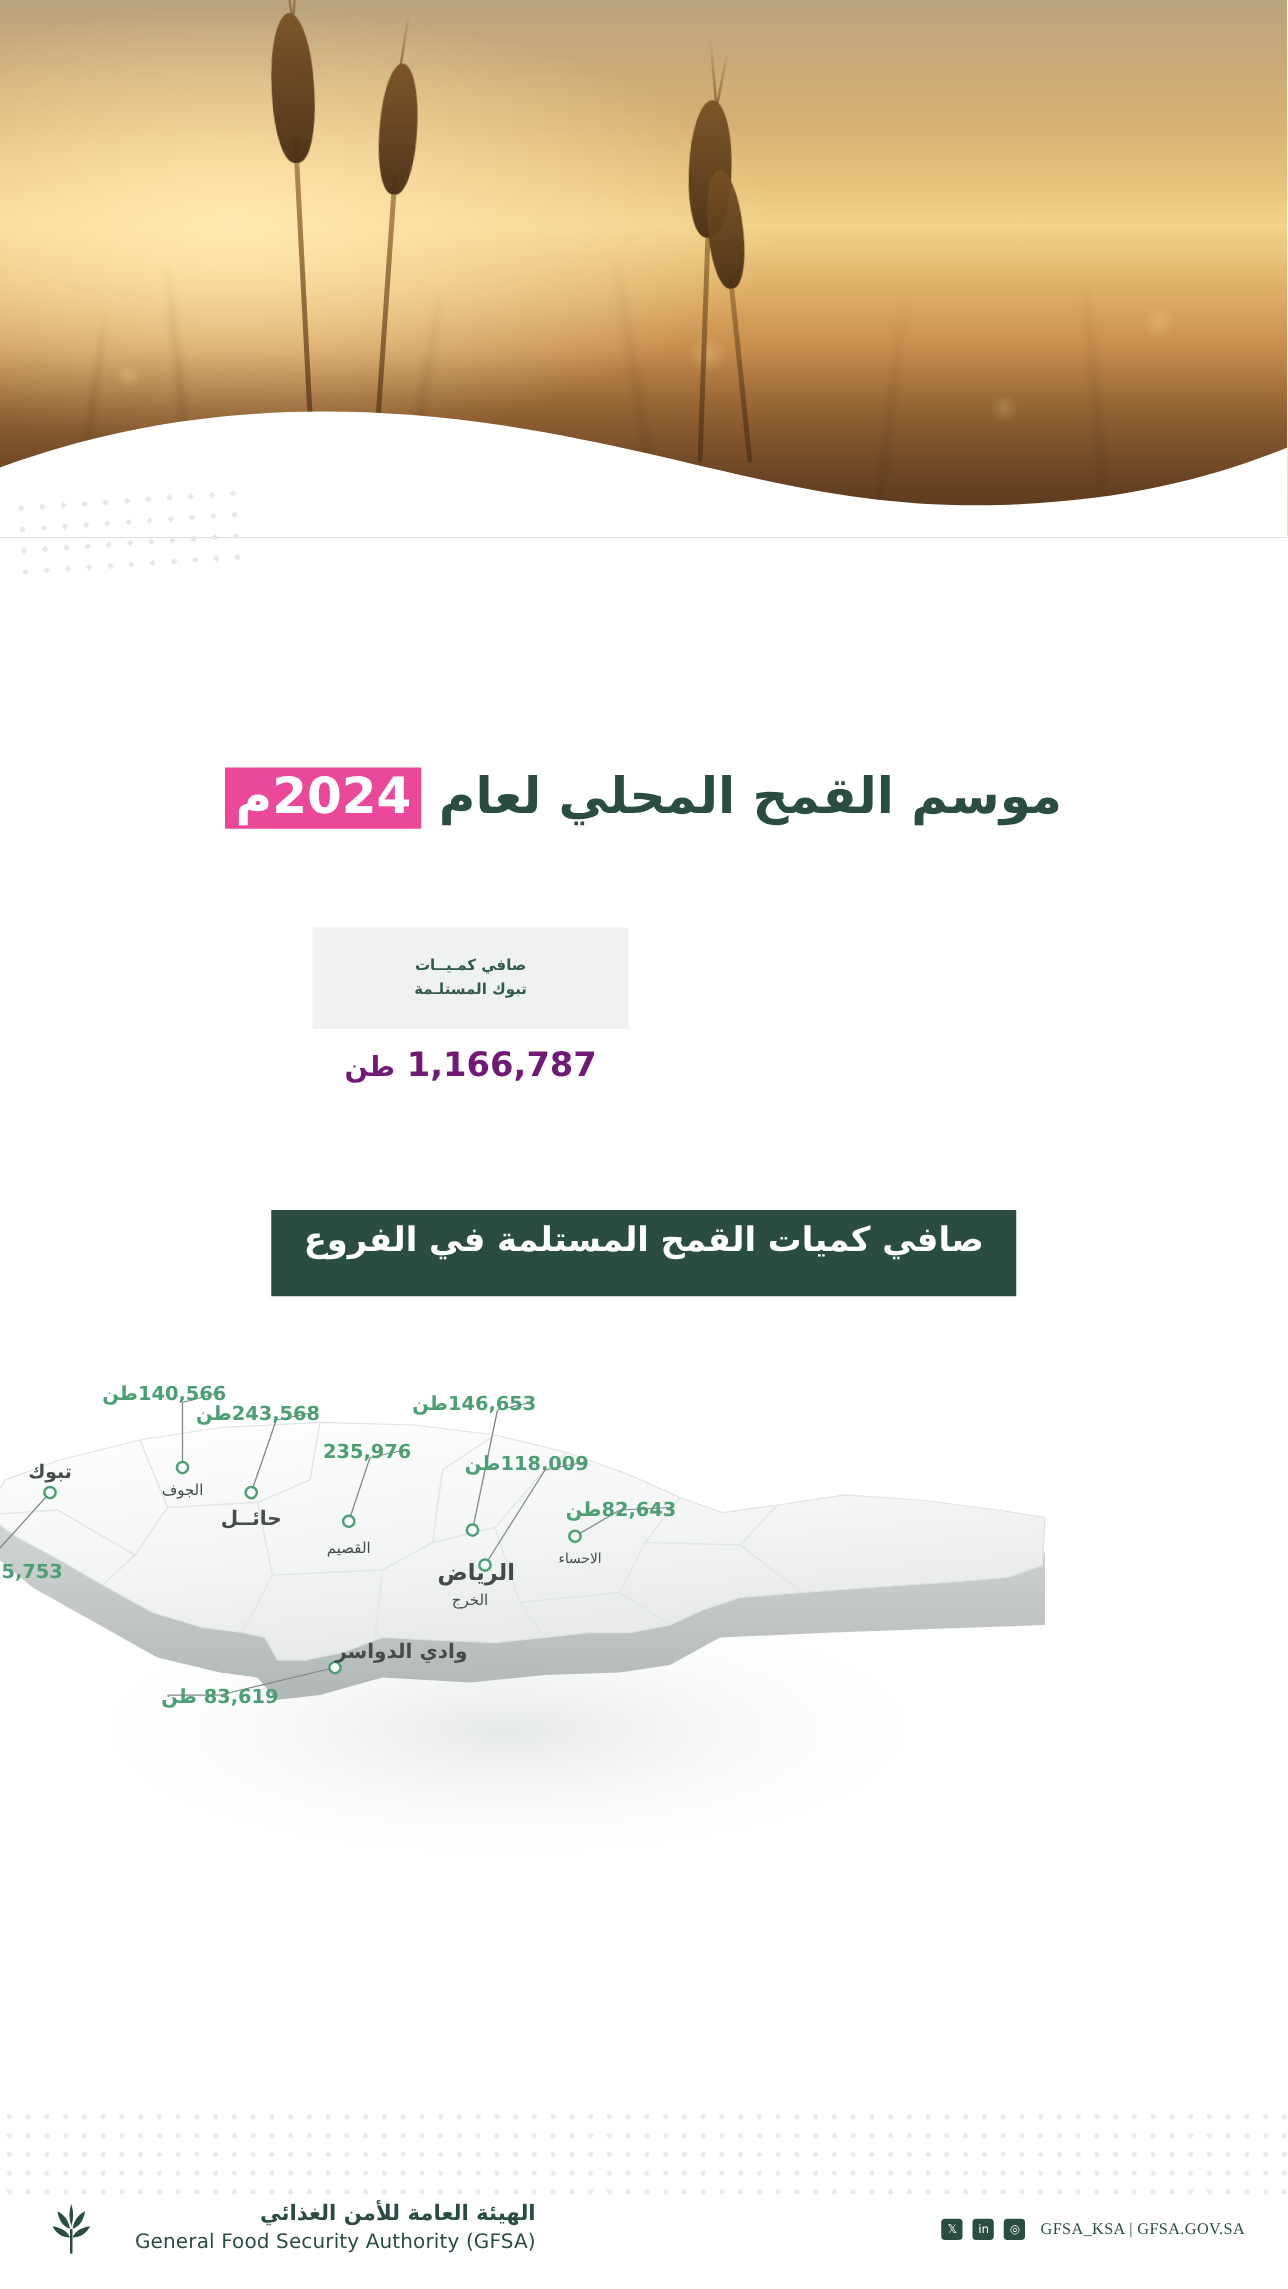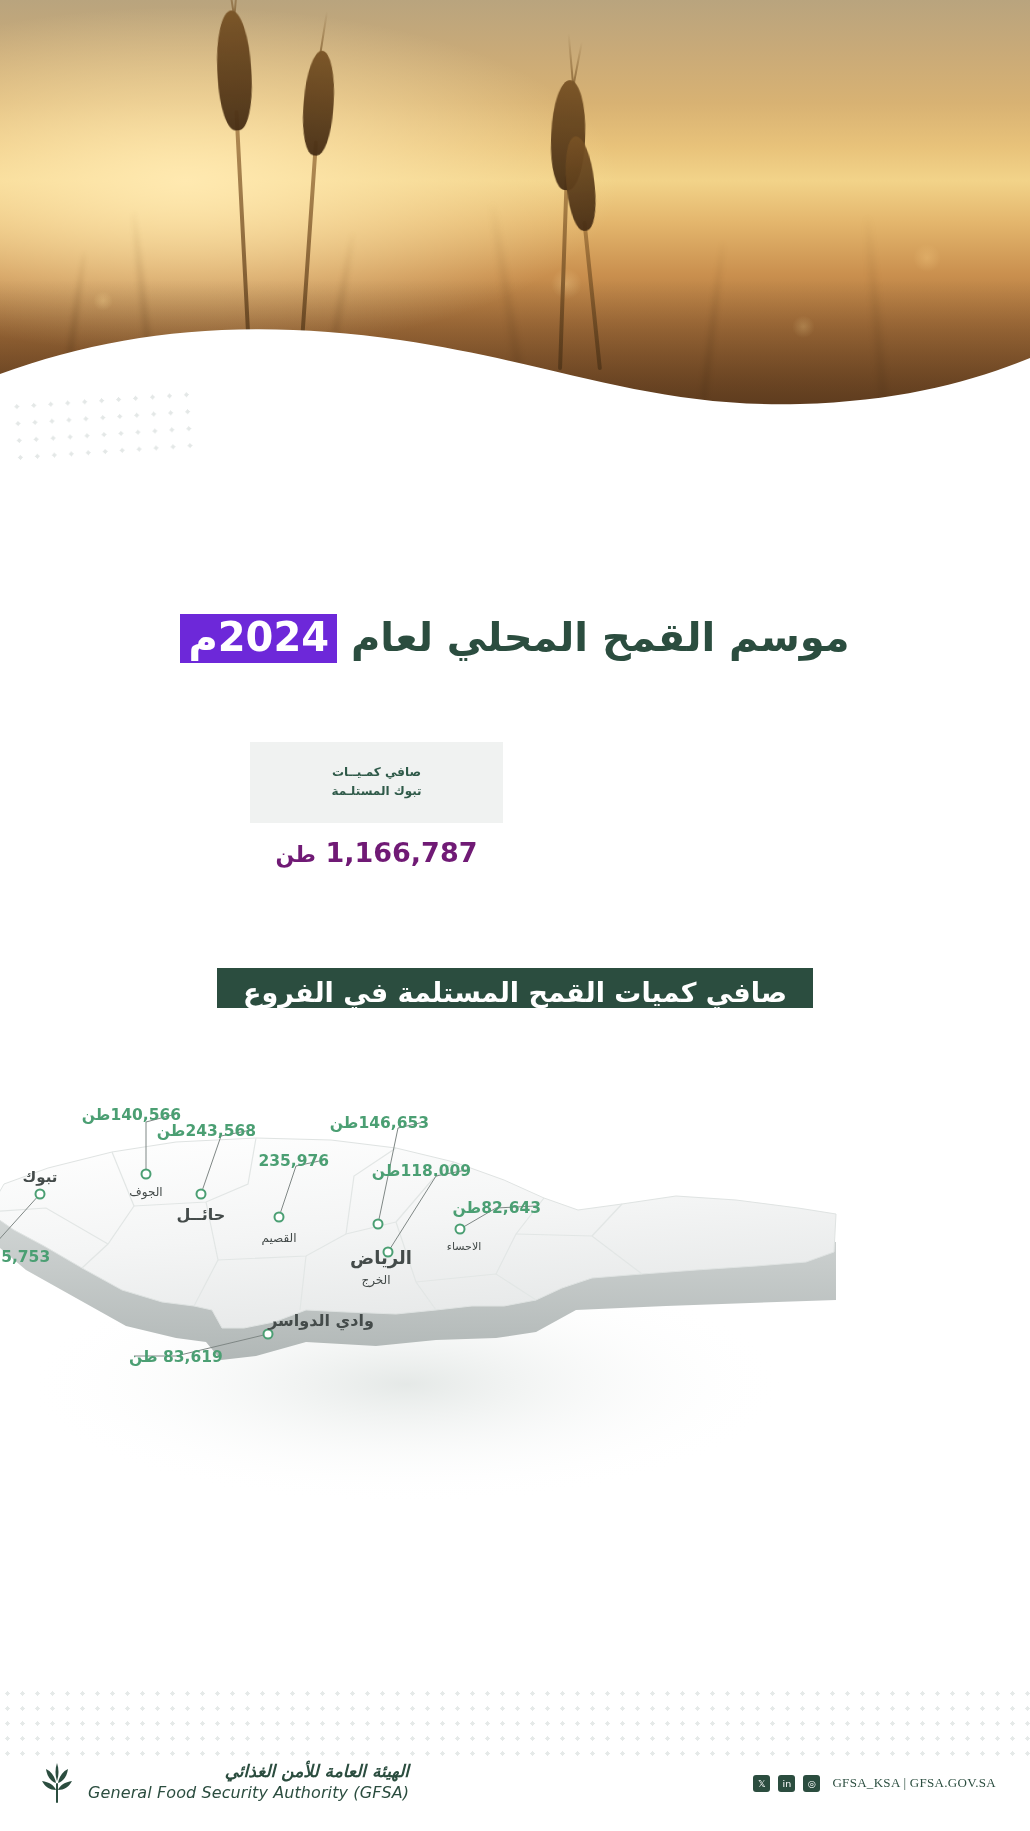--- a/index.html
+++ b/index.html
@@ -120,21 +120,21 @@
   }
   .title {
     display: inline-block;
     font-size: 40px;
     font-weight: bold;
     color: #2b4d3f;
     letter-spacing: -.4px;
     white-space: nowrap;
   }
   .title .hl {
-    background: #6d28d9;
+    background: #ec4899;
     color: #ffffff;
     padding: 2px 8px 5px;
     display: inline-block;
     line-height: 1.05;
   }
 
   
   .kpis {
     position: absolute;
     top: 742px; left: 0; right: 0;
@@ -181,21 +181,21 @@
     position: absolute;
     top: 968px; left: 0; right: 0;
     text-align: center;
   }
   .section-bar span {
     display: inline-block;
     background: #2b4d3f;
     color: #ffffff;
     font-size: 27px;
     font-weight: bold;
-    padding: 9px 26px 0;
+    padding: 9px 26px 29px;
     letter-spacing: -.2px;
   }
 
   
   .map-area {
     position: absolute;
     top: 1084px; left: 0;
     width: 906px;
     height: 470px;
   }
@@ -224,22 +224,21 @@
     flex-direction: row-reverse;
     align-items: center;
     justify-content: space-between;
     padding: 0 34px;
     box-sizing: border-box;
   }
   .brand {
     display: flex;
     flex-direction: row-reverse;
     align-items: center;
-    gap: 8px;
-    font-style: italic;
+    gap: 28px;
   }
   .brand-text { text-align: right; }
   .brand-ar {
     color: #2b4d3f;
     font-size: 17px;
     font-weight: bold;
     line-height: 1.2;
   }
   .brand-en {
     color: #2b4d3f;

